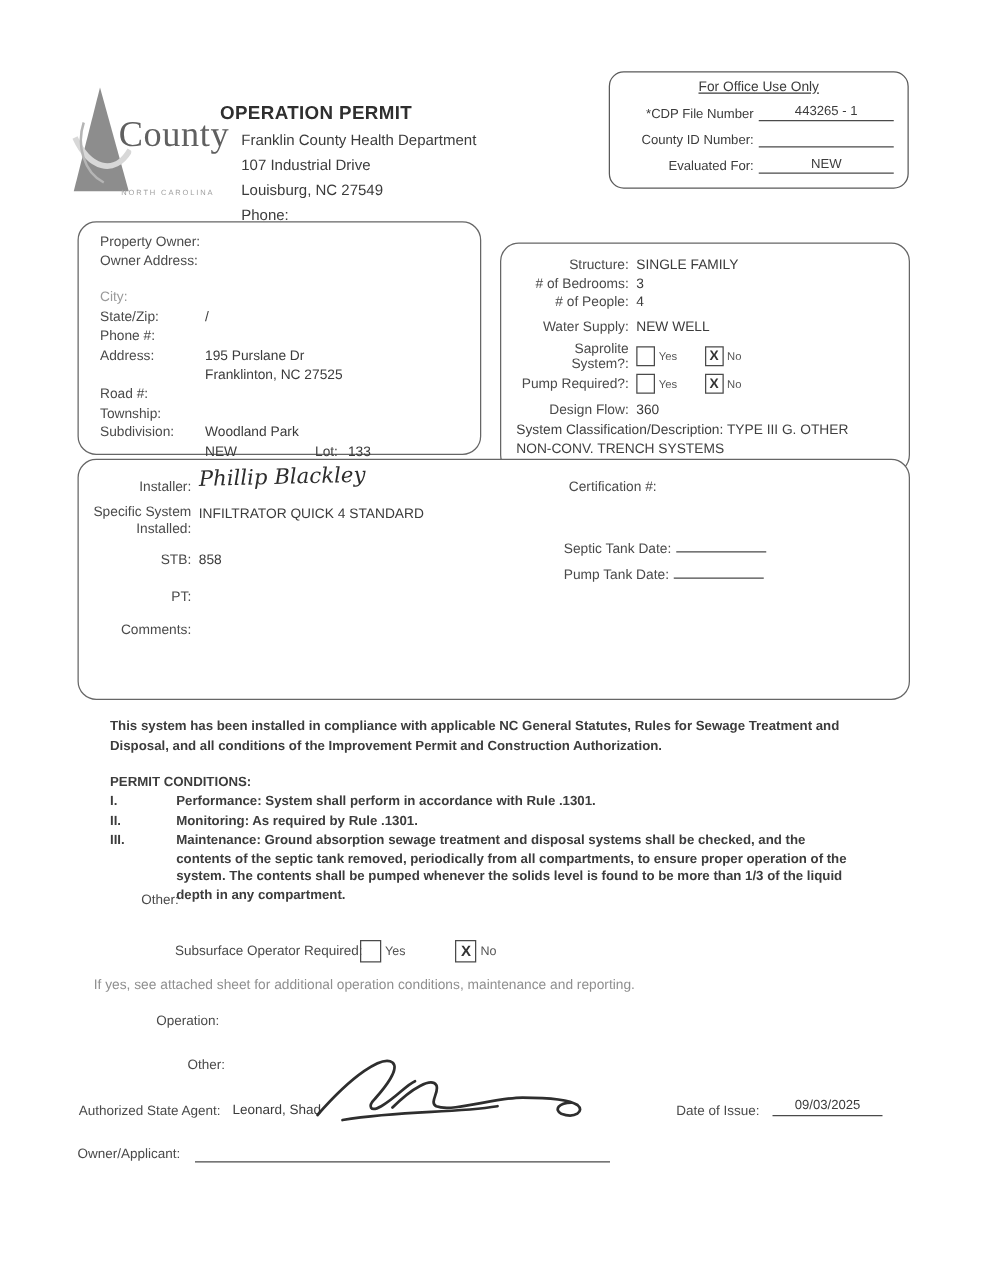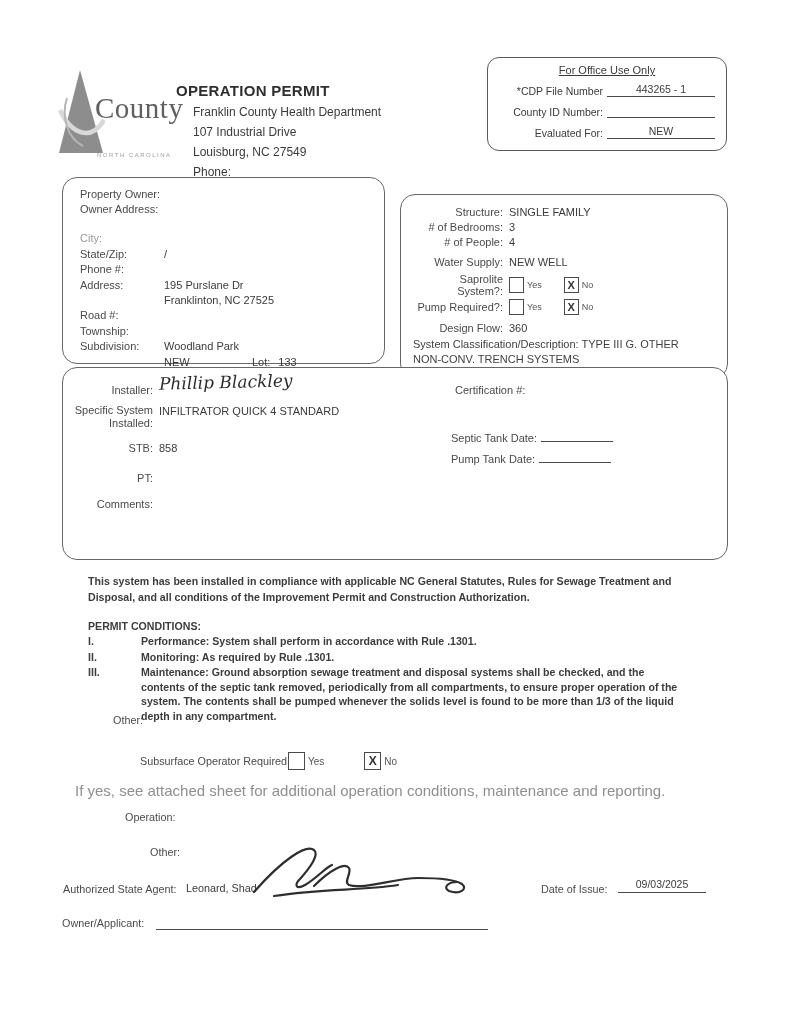--- a/index.html
+++ b/index.html
@@ -62,21 +62,21 @@
   .handwrite { font-family:"DejaVu Serif", serif; font-style:italic; font-size:17px; color:#2c2c2c; transform:rotate(-1.5deg); }
   .dateline { display:inline-block; border-bottom:1.3px solid #4a4a4a; width:72px; height:12px; margin-left:4px; }
 
   
   .bold-par { position:absolute; font-size:10.6px; font-weight:bold; color:#3c3c3c; line-height:16px; }
   .cond { display:flex; width:600px; font-size:10.6px; font-weight:bold; color:#3c3c3c; line-height:14.6px; margin-bottom:1px; }
   .cond-num { flex:none; width:17px; }
   .cond-text { flex:1;padding-left:36px; }
 
   .plain { position:absolute; font-size:10.8px; color:#4a4a4a; }
-  .note { position:absolute; font-size:15px; color:#8f8f8f; }
+  .note { position:absolute; font-size:11px; color:#8f8f8f; }
 
   .sub-row { position:absolute; left:140px; top:752px; display:flex; align-items:center; }
   .sub-label { font-size:10.8px; color:#4a4a4a; width:158px; }
   .chkbox-lg { width:17px; height:18px; border:1.6px solid #4a4a4a; font-size:12px; font-weight:bold;
                display:flex; align-items:center; justify-content:center; color:#333; }
 
   .sig-svg { position:absolute; left:248px; top:838px; }
   .date-uline { position:absolute; left:618px; top:878px; width:88px; border-bottom:1.6px solid #4a4a4a;
                 text-align:center; font-size:10.5px; color:#3b3b3b; padding-bottom:2px; }
   .owner-uline { position:absolute; left:156px; top:916px; width:332px; height:14px; border-bottom:1.6px solid #4a4a4a; }

